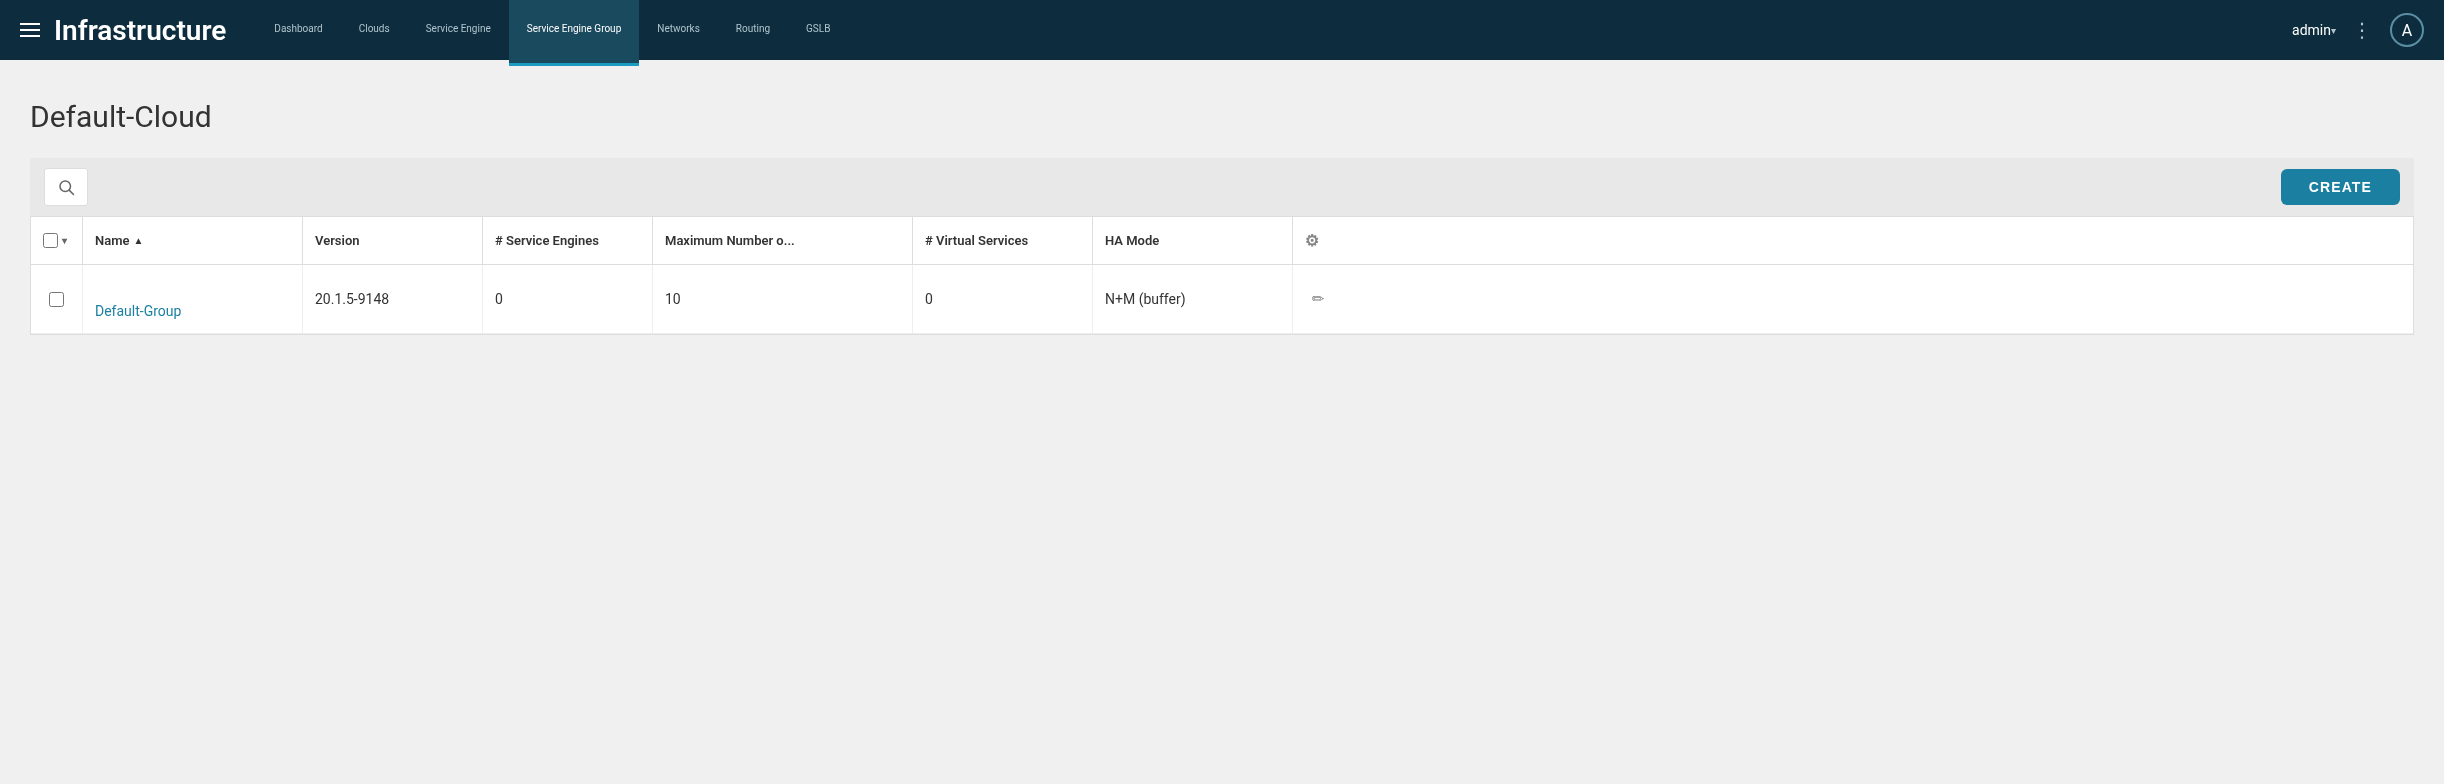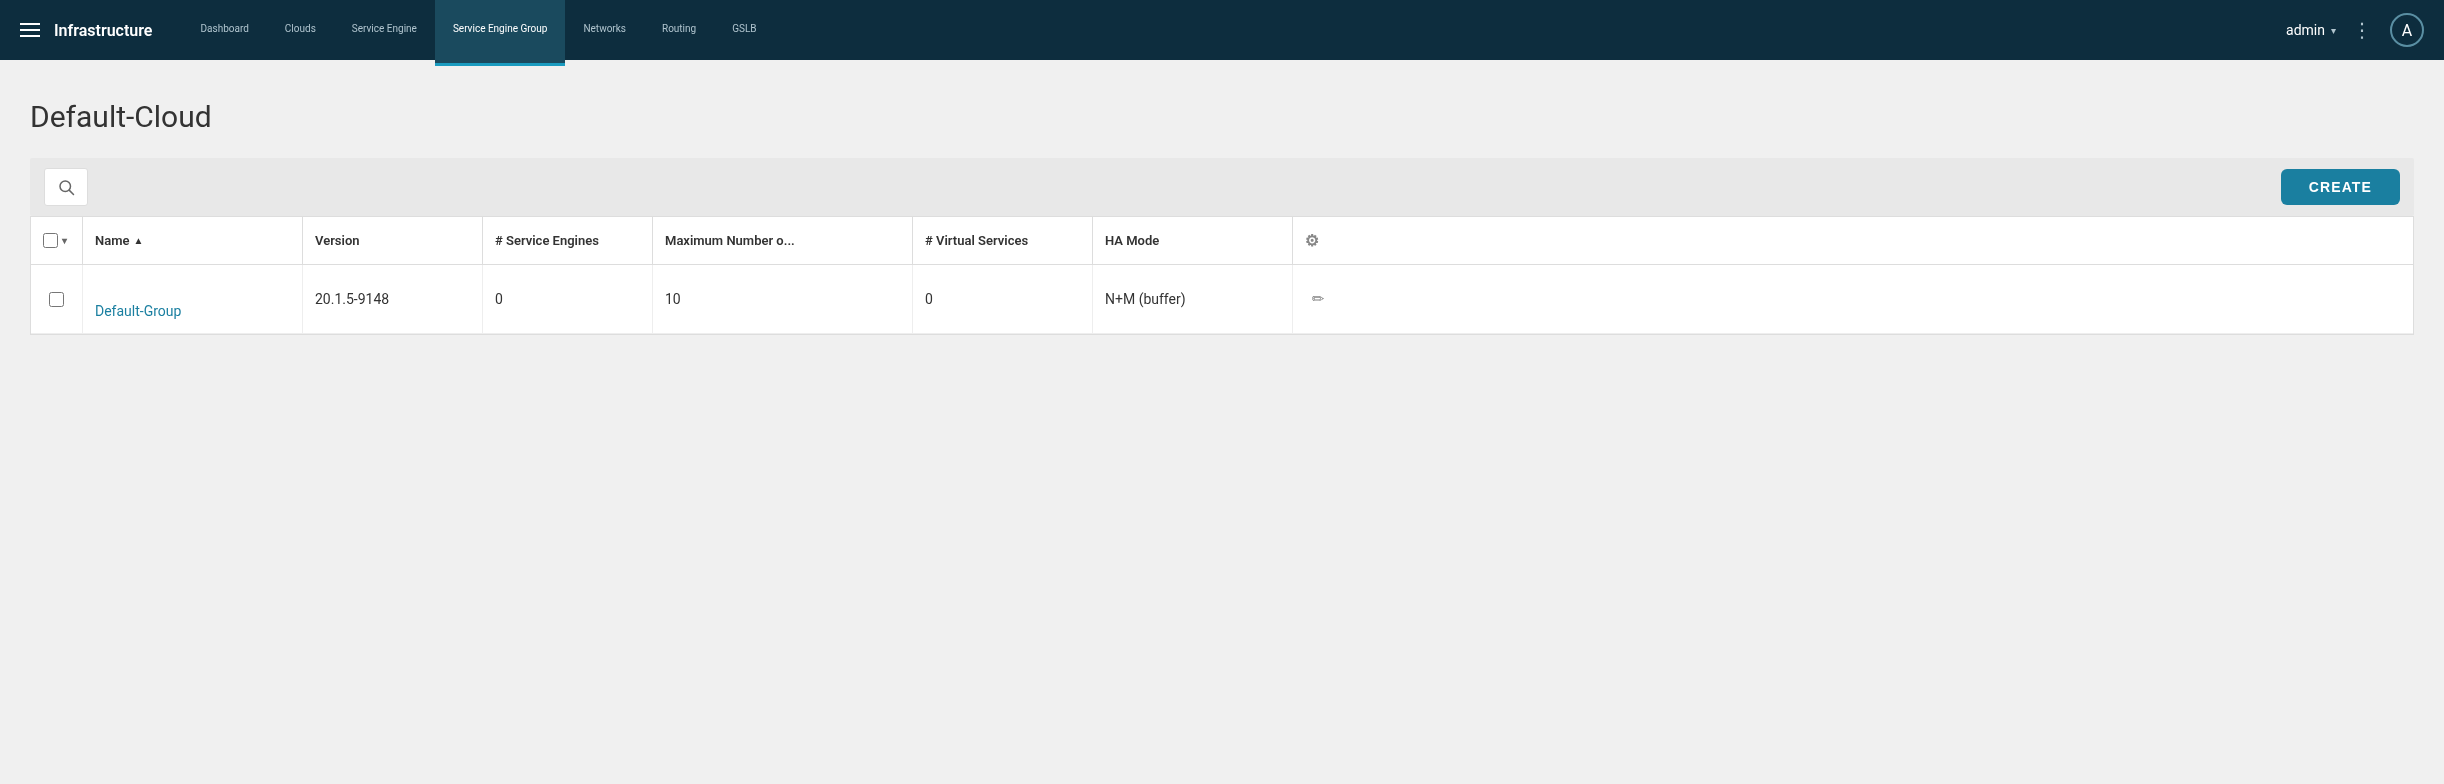--- a/index.html
+++ b/index.html
@@ -13,21 +13,21 @@
       align-items: center;
       height: 60px;
       padding: 0 20px;
       gap: 0;
     }
     .nav-hamburger {
       display: flex; flex-direction: column; gap: 4px; cursor: pointer; margin-right: 14px;
     }
     .nav-hamburger span { display: block; width: 20px; height: 2px; background: #fff; }
     .nav-brand {
-      font-size: 16px; font-weight: 600; color: #fff; margin-right: 30px; white-space: nowrap;
+      font-size: 28px; font-weight: 600; color: #fff; margin-right: 30px; white-space: nowrap;
     }
     .nav-links {
       display: flex; align-items: center; flex: 1; gap: 0;
     }
     .nav-link {
       color: #b0c4ce;
       font-size: 10px;
       padding: 0 18px;
       height: 72px;
       display: flex; align-items: center;
@@ -38,21 +38,21 @@
     }
     .nav-link.active {
       color: #fff;
       background: #1a4a5e;
       border-bottom: 3px solid #1a9bbf;
     }
     .nav-right {
       display: flex; align-items: center; gap: 10px; margin-left: auto;
     }
     .nav-user {
-      color: #fff; font-size: 14px; display: flex; align-items: center; gap: 6px; cursor: pointer;
+      color: #fff; font-size: 14px; display: flex; align-items: center; cursor: pointer;
     }
     .nav-chevron { font-size: 10px; color: #b0c4ce; }
     .nav-dots {
       color: #b0c4ce; font-size: 20px; cursor: pointer; padding: 0 6px; letter-spacing: 2px;
     }
     .nav-avatar {
       width: 34px; height: 34px; border-radius: 50%;
       border: 2px solid #5a8fa3;
       display: flex; align-items: center; justify-content: center;
       font-size: 16px; color: #fff;

